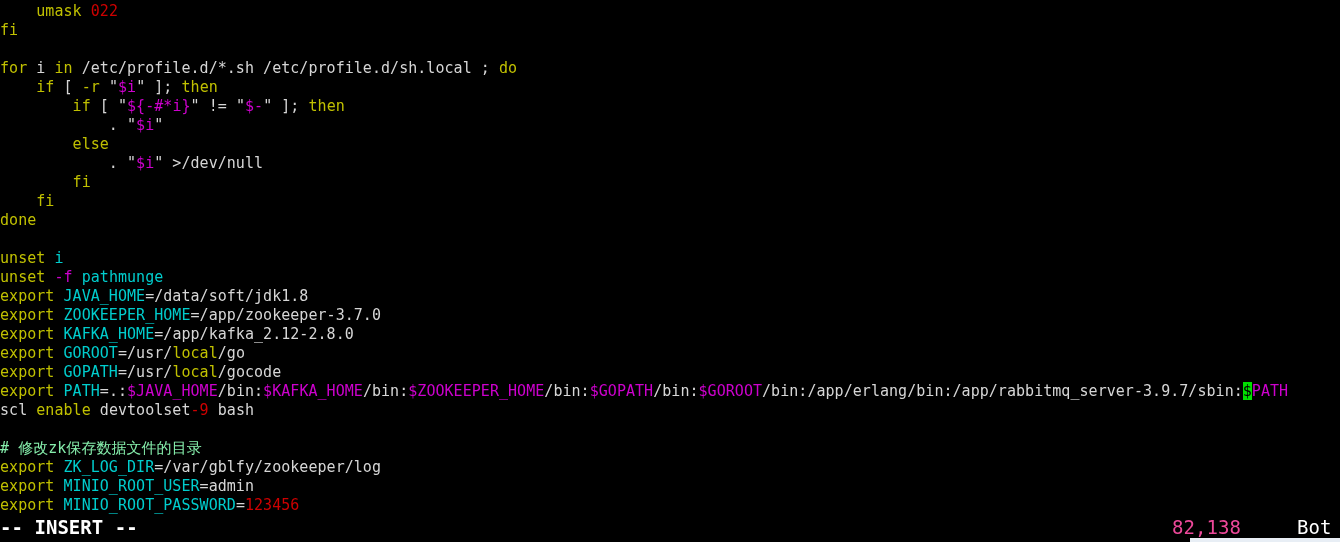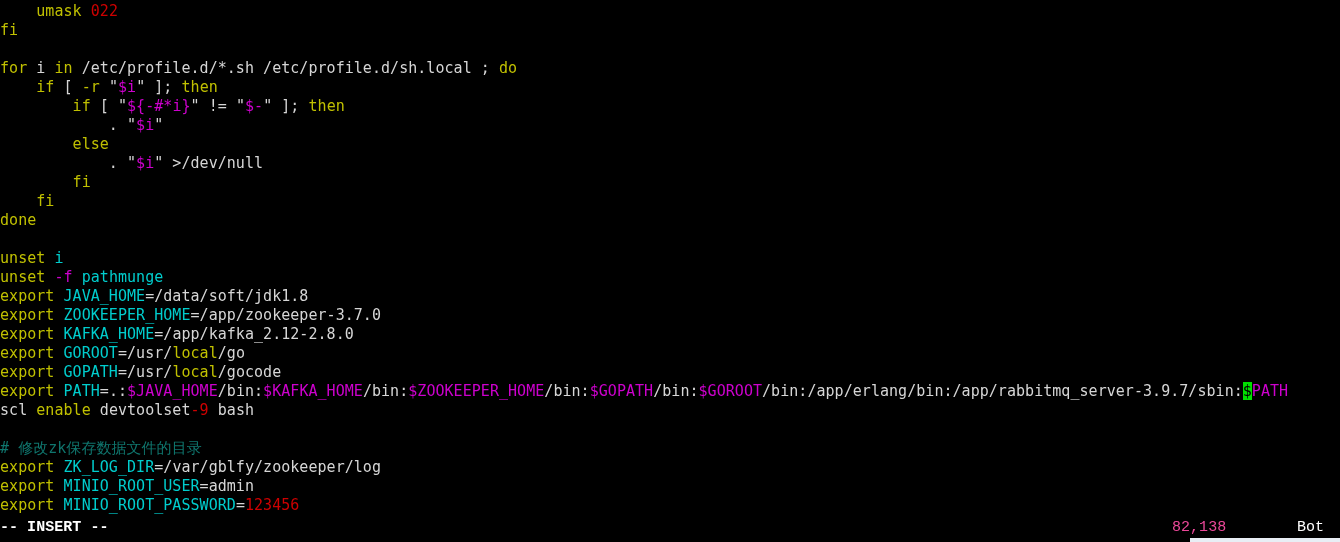--- a/index.html
+++ b/index.html
@@ -39,36 +39,35 @@
     font-size: 15px;
     line-height: 19px;
     letter-spacing: 0.04px;
   }
   
   .t-normal   { color: #d6d6d6; }
   .t-keyword  { color: #c0c000; }   
   .t-ident    { color: #00cdcd; }   
   .t-var      { color: #cd00cd; }   
   .t-number   { color: #cd0000; }   
-  .t-comment  { color: #0f766e; }
+  .t-comment  { color: #86efac; }
   .cursor {
     background: #00e000;
     color: #000000;
   }
   .statusline {
     position: absolute;
     left: 0;
     bottom: 0;
     width: 1092px;
     height: 24px;
     white-space: pre;
-    font-size: 15px;
+    font-size: 19px;
     line-height: 19px;
     color: #ffffff;
-    font-family: Liberation Mono, monospace;
   }
   .mode-msg {
     position: absolute;
     left: 0;
     top: 0;
     font-weight: bold;
     color: #ffffff;
     letter-spacing: 0.04px;
   }
   .ruler {

